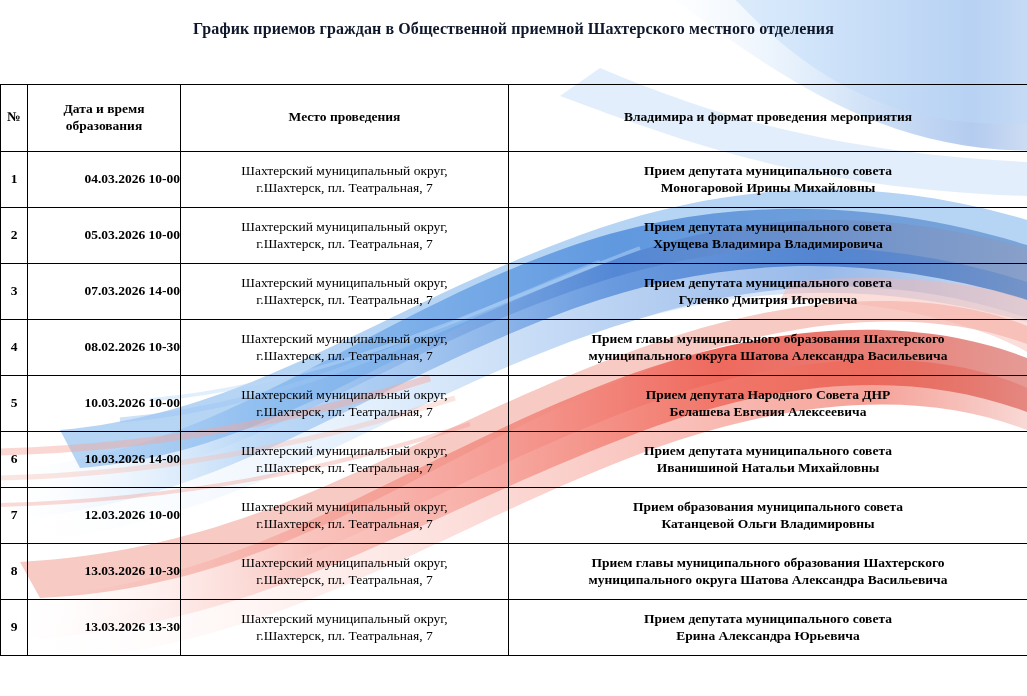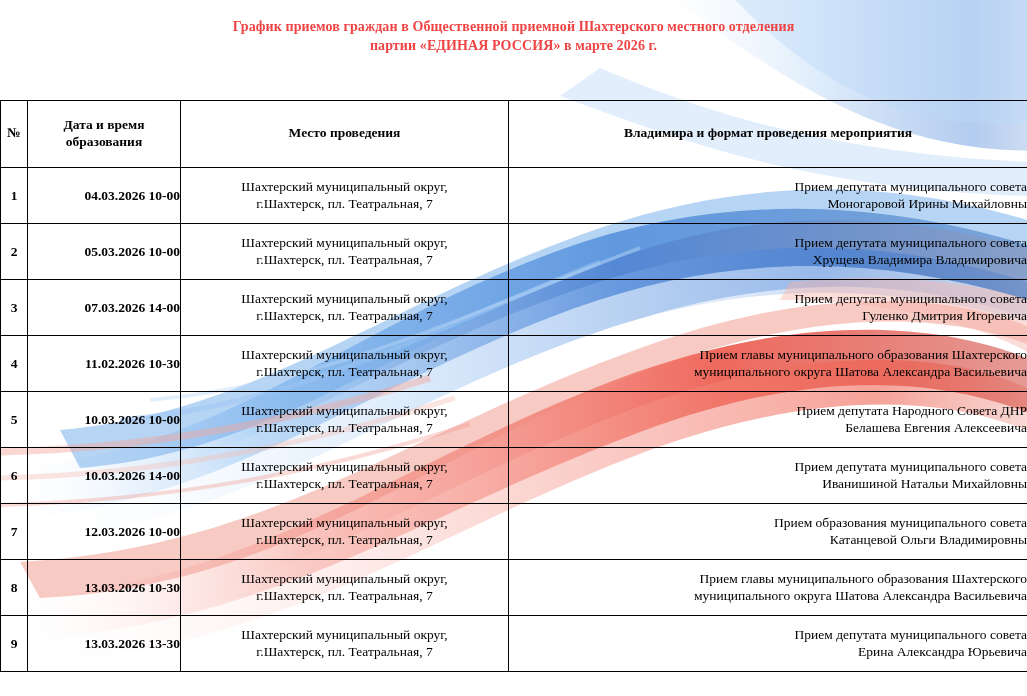--- a/index.html
+++ b/index.html
@@ -28,23 +28,23 @@
   .title-wrap {
     position: relative;
     z-index: 2;
     width: 1027px;
     box-sizing: border-box;
     padding: 18px 60px 10px 60px;
     text-align: center;
   }
   .title-line {
     font-family: "Liberation Serif", serif;
-    font-size: 14px;
-    font-weight: bold;
-    color: #ef4444;
+    font-size: 16px;
+    font-weight: bold;
+    color: #0f172a;
     line-height: 1.35;
     letter-spacing: 0.1px;
   }
   .title-spacer {
     height: 34px;
   }
   
   .tbl-wrap {
     position: relative;
     z-index: 2;
@@ -96,22 +96,22 @@
   td.cell-date {
     text-align: right;
     font-weight: bold;
   }
   td.cell-place {
     text-align: center;
     font-weight: normal;
     padding: 2px 6px;
   }
   td.cell-event {
-    text-align: right;
-    font-weight: normal;
+    text-align: center;
+    font-weight: bold;
     padding: 2px 8px;
   }
   .nowrap-line { white-space: nowrap; }
 </style>
 </head>
 <body>
 
 <div id="page">
 
   <svg id="bg" viewBox="0 0 1027 696" preserveAspectRatio="none" aria-hidden="true">
@@ -174,21 +174,20 @@
     <path d="M120,420 C300,405 430,330 600,262" stroke="#9cc6f3" stroke-width="5" fill="none" opacity="0.5"></path>
     <path d="M150,400 C330,384 470,312 640,248" stroke="#bcd9f8" stroke-width="3.5" fill="none" opacity="0.45"></path>
 
     <path d="M780,300 C900,300 990,330 1027,352 L1027,300 C980,282 880,272 790,282 Z" fill="#f7b3ab" opacity="0.45"></path>
 
     <path d="M560,96 C680,140 800,188 1027,196 L1027,162 C820,152 700,110 600,68 Z" fill="#cfe2fa" opacity="0.6"></path>
   </svg>
 
   <div class="title-wrap">
     <div class="title-line">График приемов граждан в Общественной приемной Шахтерского местного отделения</div>
-    <div class="title-line">партии «ЕДИНАЯ РОССИЯ» в марте 2026 г.</div>
   </div>
   <div class="title-spacer"></div>
 
   <div class="tbl-wrap">
     <table class="schedule">
       <colgroup>
         <col class="c-num">
           <col class="c-date">
           <col class="c-place">
           <col class="c-event">
@@ -240,21 +239,21 @@
             <div class="nowrap-line">г.Шахтерск, пл. Театральная, 7</div>
           </td>
           <td class="cell-event">
             <div class="nowrap-line">Прием депутата муниципального совета</div>
             <div class="nowrap-line">Гуленко Дмитрия Игоревича</div>
           </td>
         </tr>
 
         <tr>
           <td class="cell-num">4</td>
-          <td class="cell-date">11.02.2026 10-30</td>
+          <td class="cell-date">08.02.2026 10-30</td>
           <td class="cell-place">
             <div class="nowrap-line">Шахтерский муниципальный округ,</div>
             <div class="nowrap-line">г.Шахтерск, пл. Театральная, 7</div>
           </td>
           <td class="cell-event">
             <div class="nowrap-line">Прием главы муниципального образования Шахтерского</div>
             <div class="nowrap-line">муниципального округа Шатова Александра Васильевича</div>
           </td>
         </tr>
 

